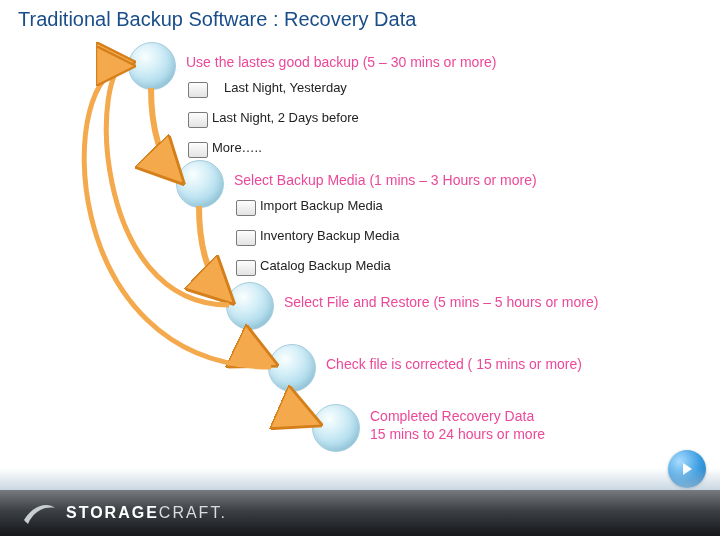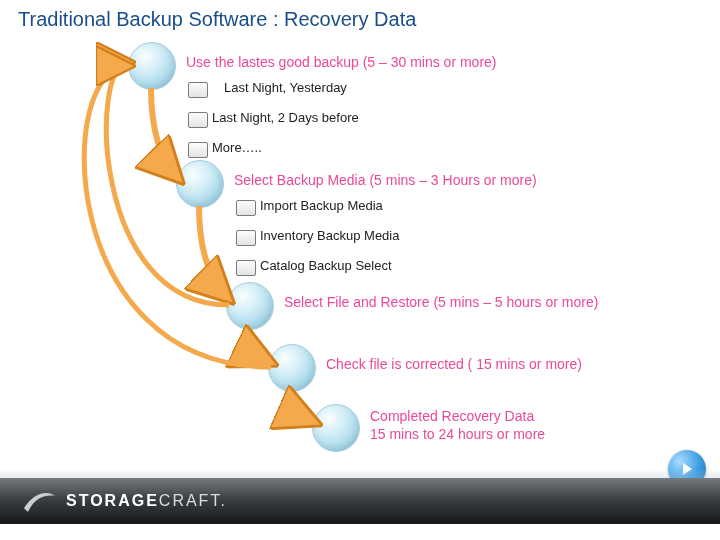--- a/index.html
+++ b/index.html
@@ -8,21 +8,21 @@
   .sub-label{position:absolute;font-size:13px;color:#222;white-space:nowrap}
   .bubble{position:absolute;width:46px;height:46px;border-radius:50%;
     background:radial-gradient(circle at 35% 30%, #fafeff 0%, #d3eef7 35%, #a8d8ea 70%, #7fc0da 100%);
     border:1px solid #a5cde0;box-shadow:inset -2px -3px 6px rgba(0,0,0,.08)}
   .box{position:absolute;width:18px;height:14px;border:1px solid #7a7a7a;border-radius:2px;
     background:linear-gradient(#fdfdfd,#e3e3e3)}
   .play-btn{position:absolute;right:14px;bottom:52px;width:38px;height:38px;border-radius:50%;
     background:radial-gradient(circle at 30% 30%, #a9dcff, #3a9de0 55%, #1d6eb3 100%);
     display:flex;align-items:center;justify-content:center;box-shadow:0 1px 3px rgba(0,0,0,.3)}
   .play-btn svg{display:block}
-  .footer{position:absolute;left:0;bottom:16px;width:720px;height:46px;
+  .footer{position:absolute;left:0;bottom:4px;width:720px;height:46px;
     background:linear-gradient(#777b80 0%,#3c4045 45%,#15171a 100%);
     display:flex;align-items:center}
   .footer-fade{position:absolute;left:0;bottom:46px;width:720px;height:26px;
     background:linear-gradient(to bottom, rgba(212,222,232,0) 0%, rgba(176,196,212,.8) 100%)}
   .logo-wrap{display:flex;align-items:center;margin-left:22px;gap:10px}
   .logo-text{color:#d9dde0;font-size:16px;letter-spacing:2px}
   .logo-text .bold{font-weight:700;color:#fff}
   svg.arrows{position:absolute;left:0;top:0;pointer-events:none}
 </style>
 </head>
@@ -33,27 +33,27 @@
 <div class="bubble" style="left:128px;top:42px"></div>
 <div class="step-label" style="left:186px;top:54px">Use the lastes good backup (5 – 30 mins or more)</div>
 <div class="box" style="left:188px;top:82px"></div>
 <div class="sub-label" style="left:224px;top:80px">Last Night, Yesterday</div>
 <div class="box" style="left:188px;top:112px"></div>
 <div class="sub-label" style="left:212px;top:110px">Last Night, 2 Days before</div>
 <div class="box" style="left:188px;top:142px"></div>
 <div class="sub-label" style="left:212px;top:140px">More…..</div>
 
 <div class="bubble" style="left:176px;top:160px"></div>
-<div class="step-label" style="left:234px;top:172px">Select Backup Media (5 mins – 3 Hours or more)</div>
+<div class="step-label" style="left:234px;top:172px">Select Backup Media (1 mins – 3 Hours or more)</div>
 <div class="box" style="left:236px;top:200px"></div>
 <div class="sub-label" style="left:260px;top:198px">Import Backup Media</div>
 <div class="box" style="left:236px;top:230px"></div>
 <div class="sub-label" style="left:260px;top:228px">Inventory Backup Media</div>
 <div class="box" style="left:236px;top:260px"></div>
-<div class="sub-label" style="left:260px;top:258px">Catalog Backup Select</div>
+<div class="sub-label" style="left:260px;top:258px">Catalog Backup Media</div>
 
 <div class="bubble" style="left:226px;top:282px"></div>
 <div class="step-label" style="left:284px;top:294px">Select File and Restore (5 mins – 5 hours or more)</div>
 
 <div class="bubble" style="left:268px;top:344px"></div>
 <div class="step-label" style="left:326px;top:356px">Check file is corrected ( 15 mins or more)</div>
 
 <div class="bubble" style="left:312px;top:404px"></div>
 <div class="step-label" style="left:370px;top:408px">Completed Recovery Data</div>
 <div class="step-label" style="left:370px;top:426px">15 mins to 24 hours or more</div>

